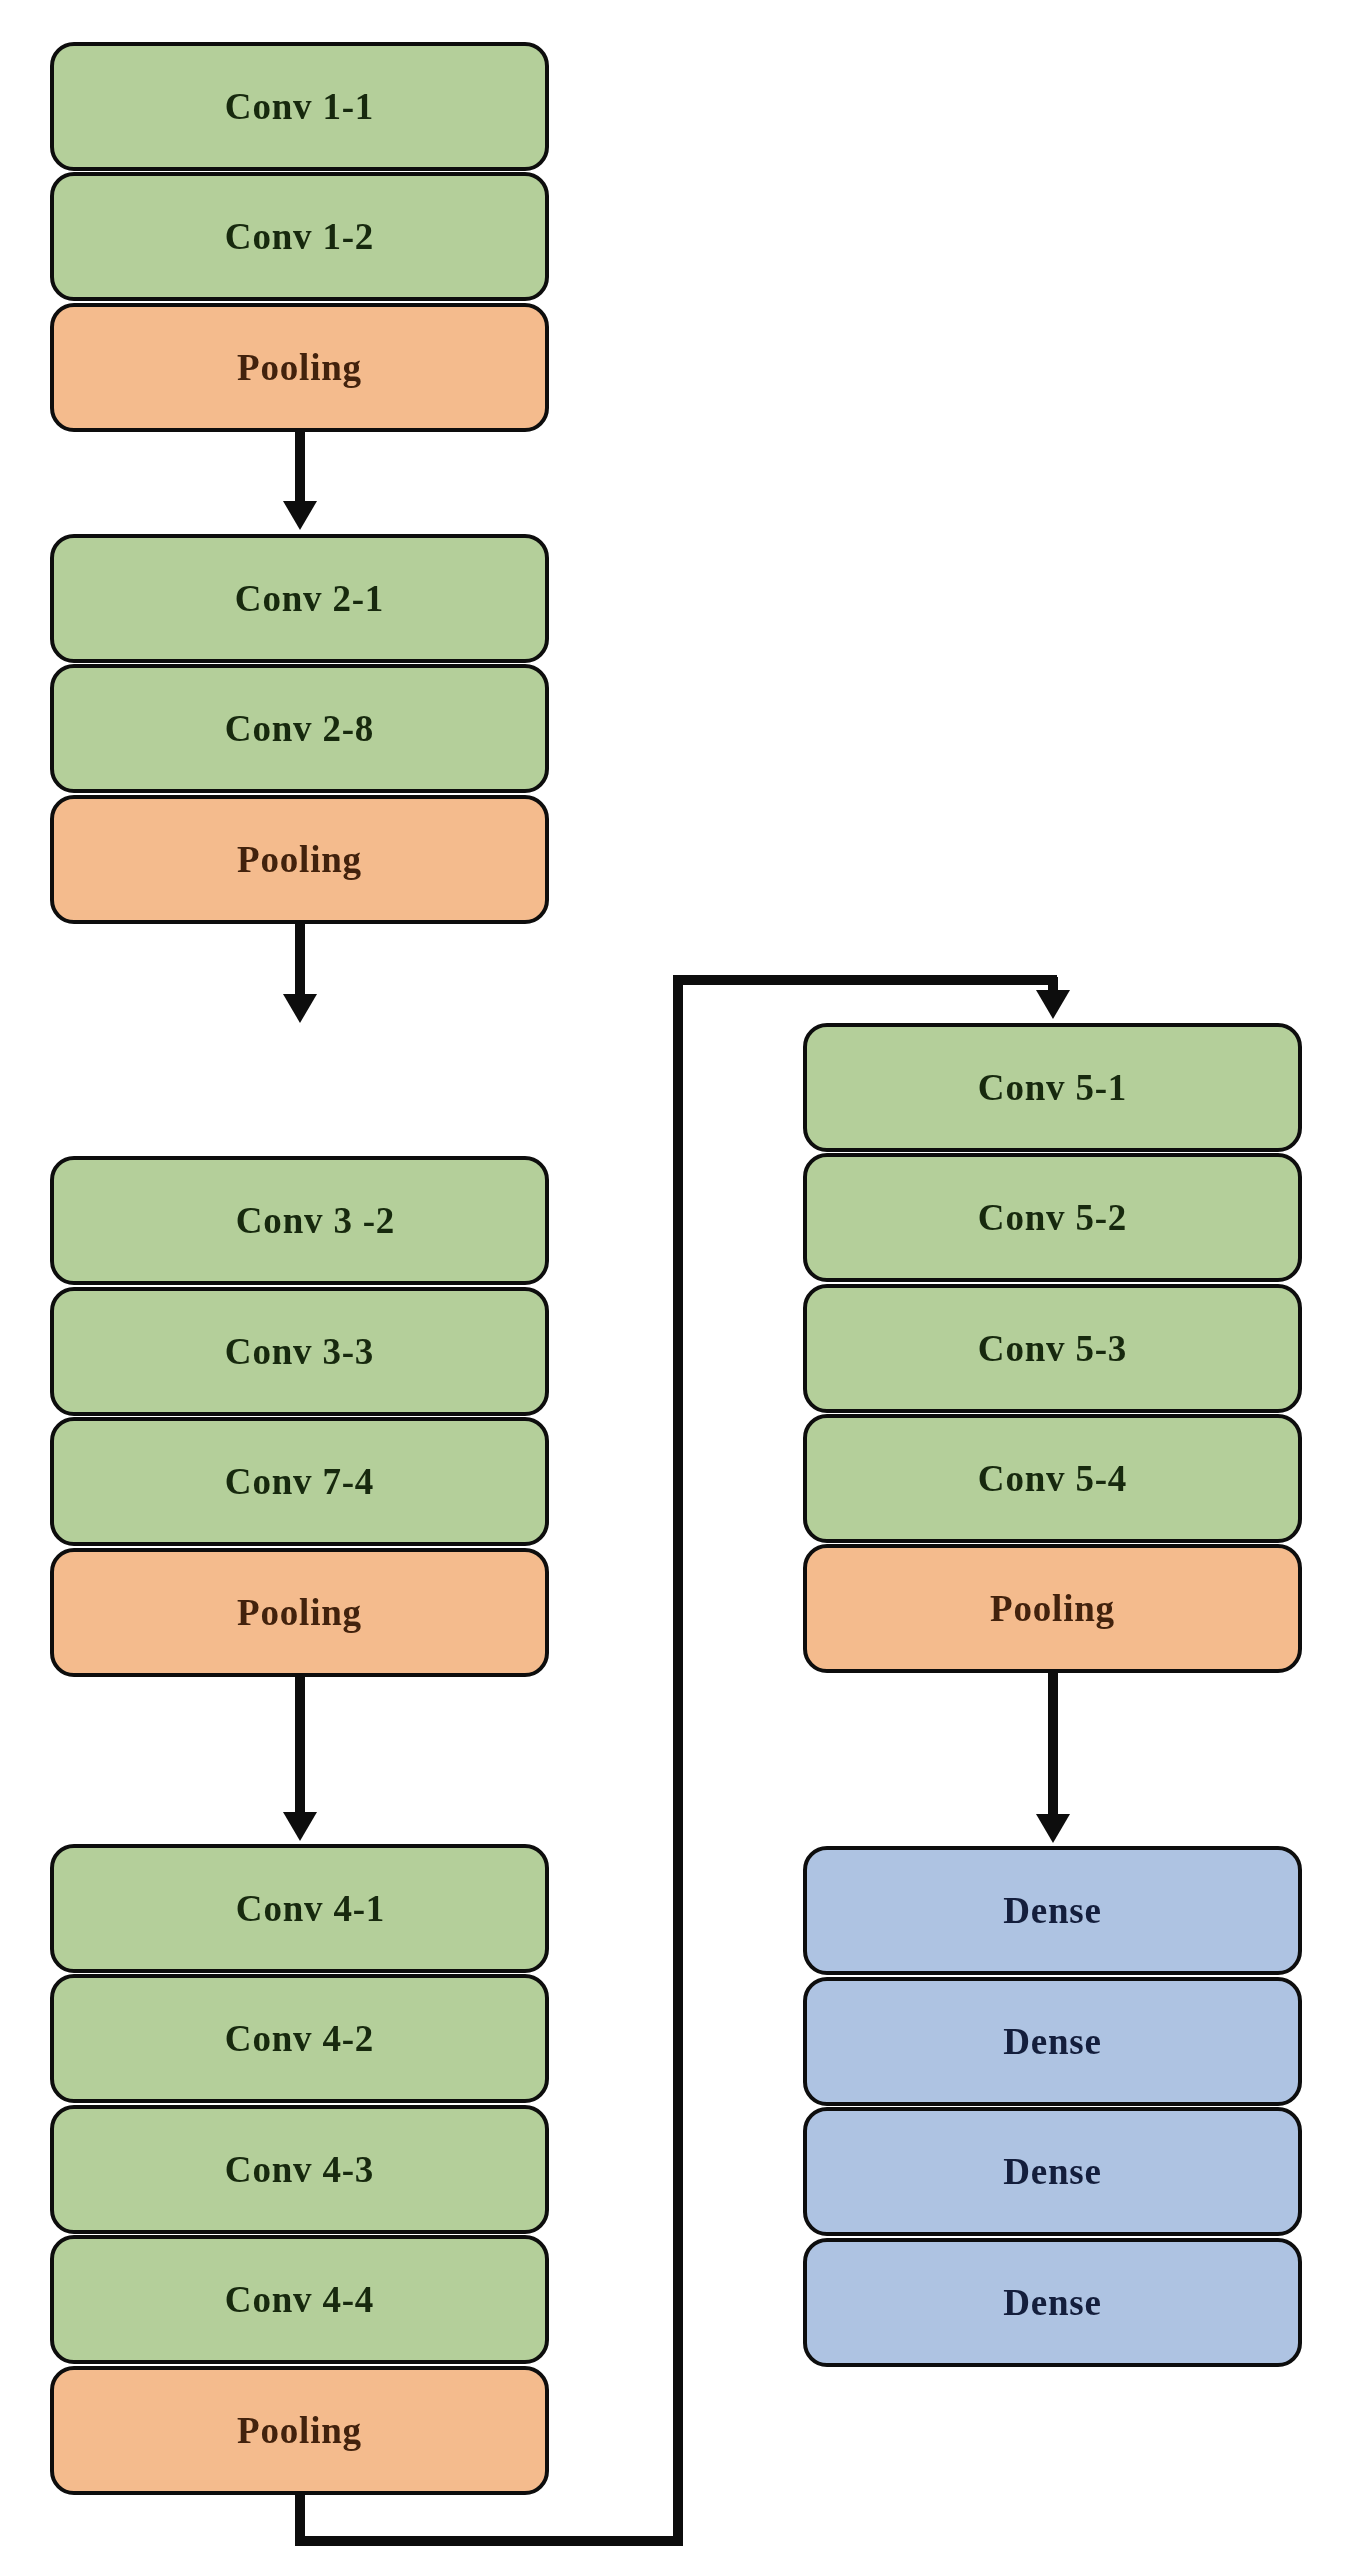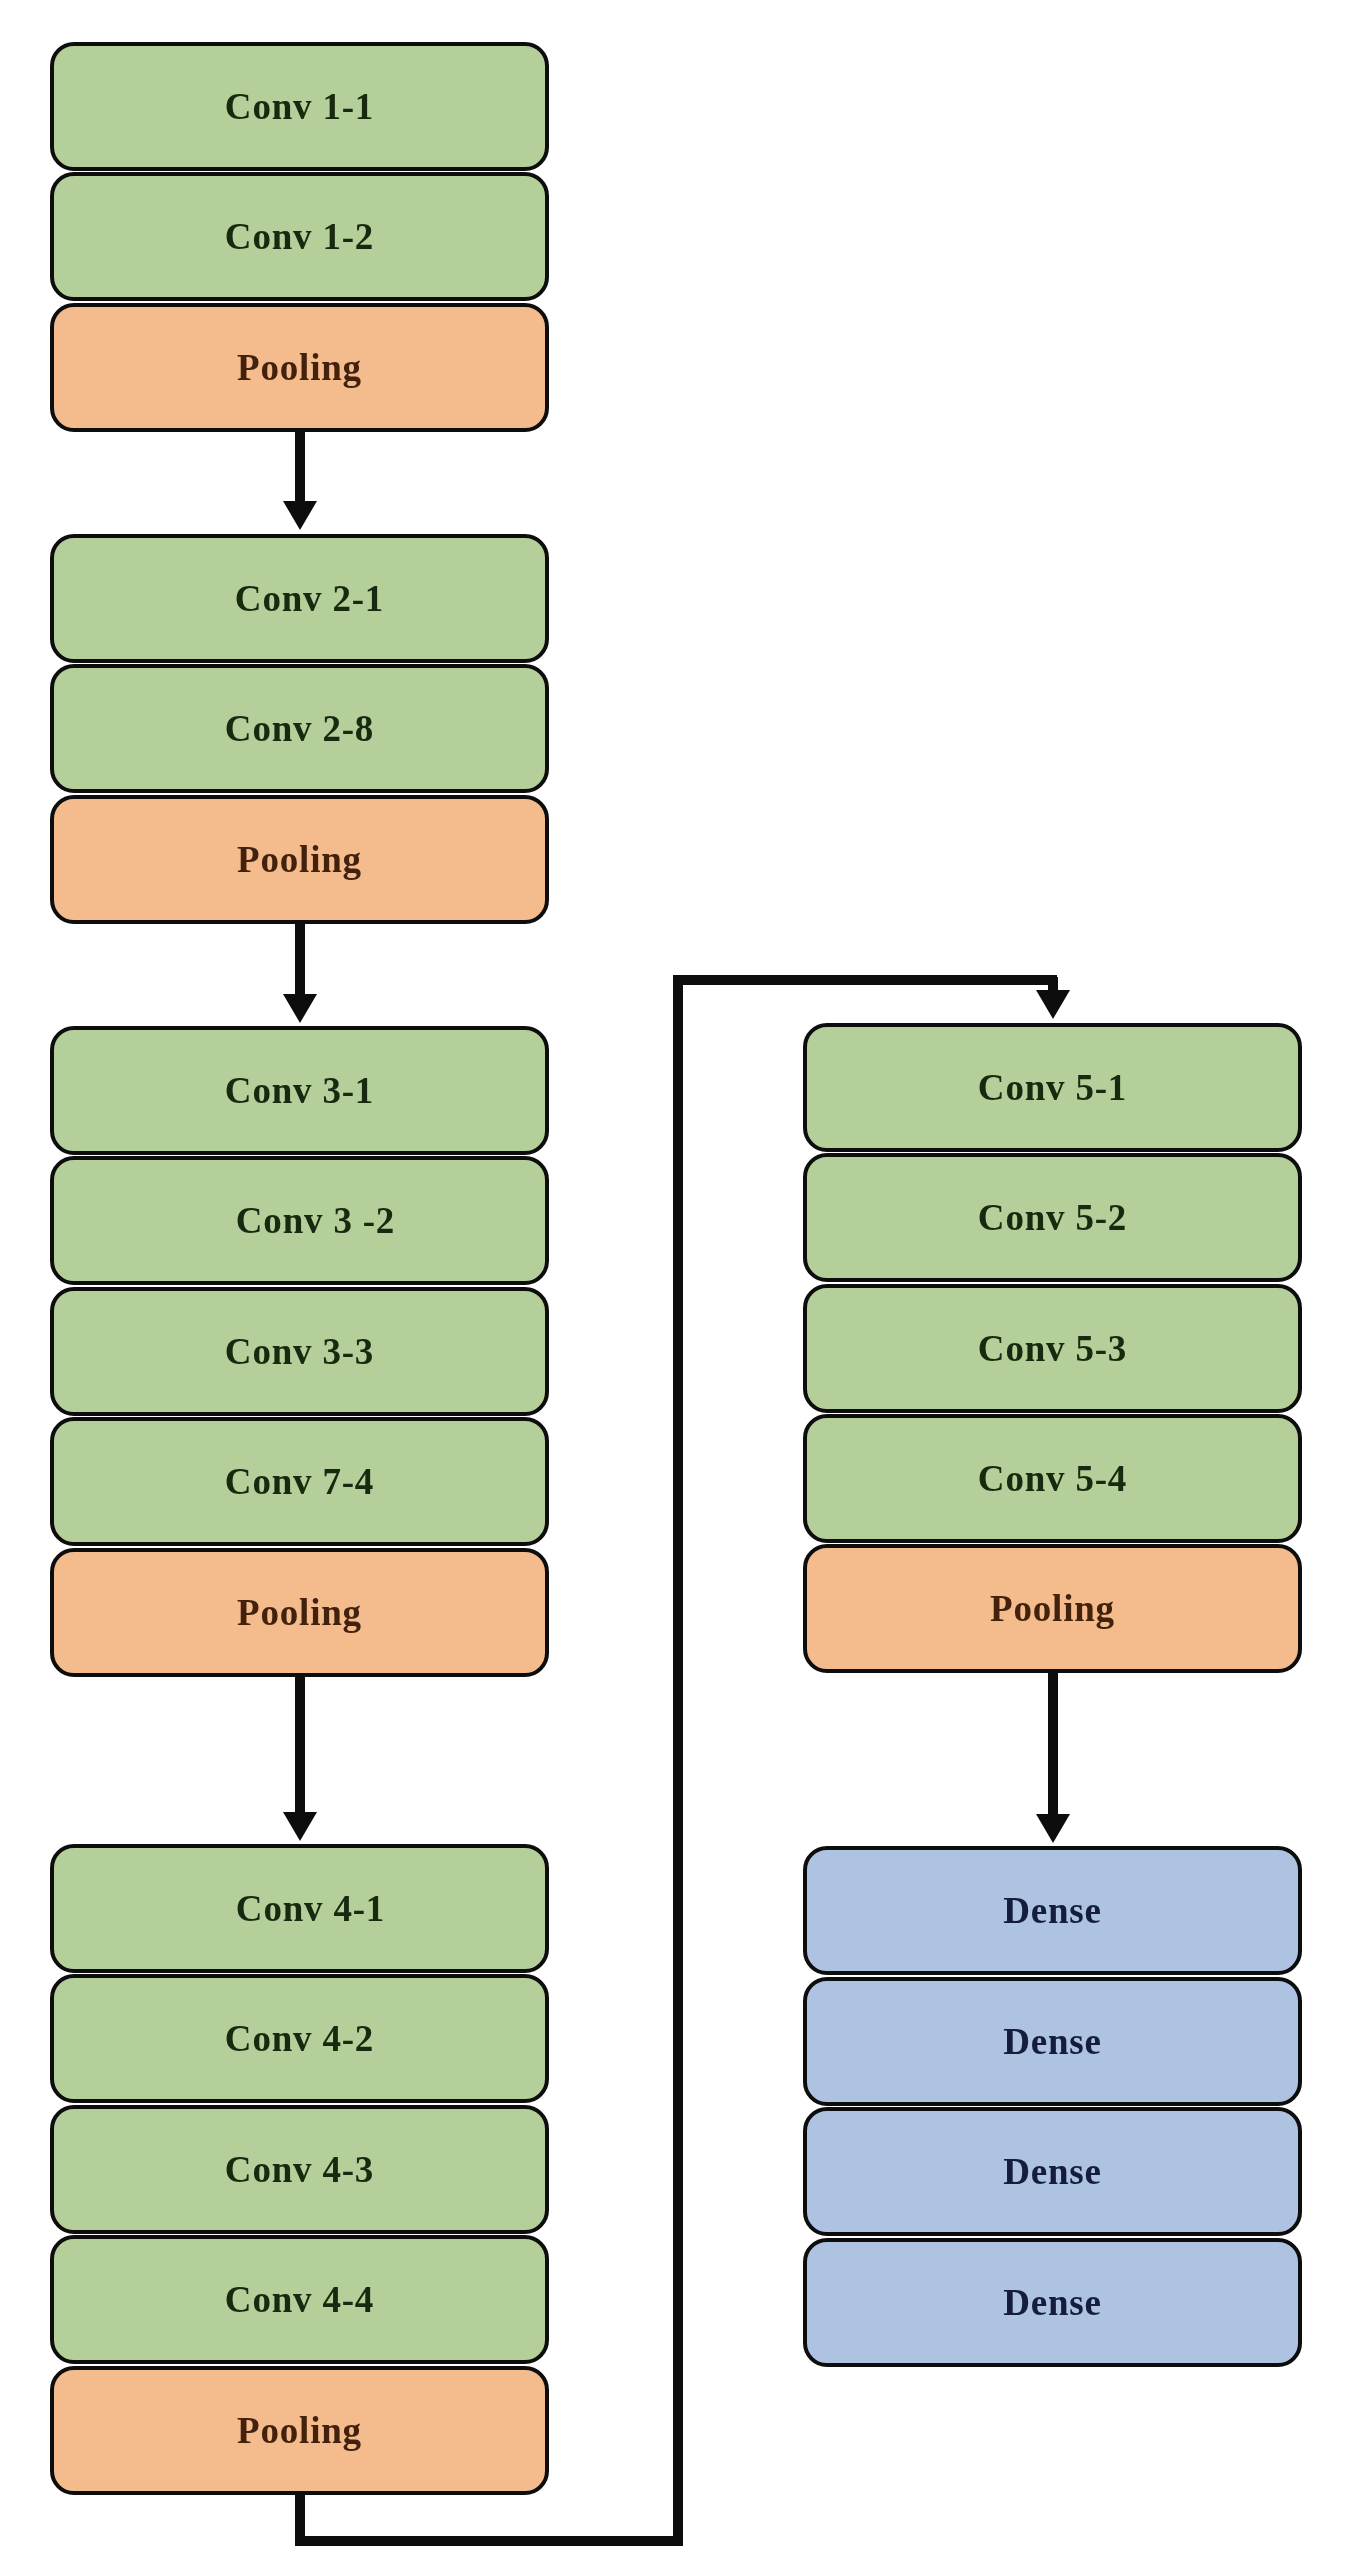--- a/index.html
+++ b/index.html
@@ -66,23 +66,20 @@
     </div>
     <div class="block conv" style="left: 50px; top: 534px; padding-left: 20px;">
       <span class="label">Conv 2-1</span>
     </div>
     <div class="block conv" style="left: 50px; top: 664px;">
       <span class="label">Conv 2-8</span>
     </div>
     <div class="block pool" style="left: 50px; top: 795px;">
       <span class="label">Pooling</span>
     </div>
-    <div class="block conv" style="left: 50px; top: 1026px;">
-      <span class="label">Conv 3-1</span>
-    </div>
     <div class="block conv" style="left: 50px; top: 1156px; padding-left: 32px;">
       <span class="label">Conv 3 -2</span>
     </div>
     <div class="block conv" style="left: 50px; top: 1287px;">
       <span class="label">Conv 3-3</span>
     </div>
     <div class="block conv" style="left: 50px; top: 1417px;">
       <span class="label">Conv 7-4</span>
     </div>
     <div class="block pool" style="left: 50px; top: 1548px;">

